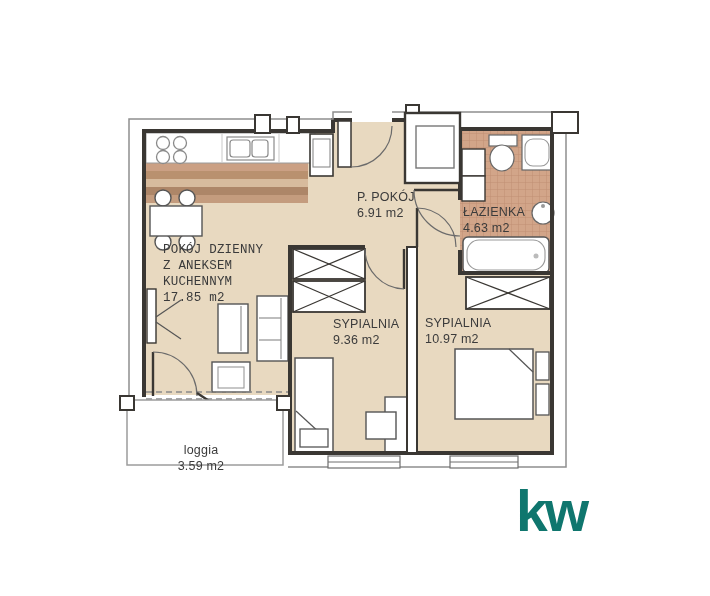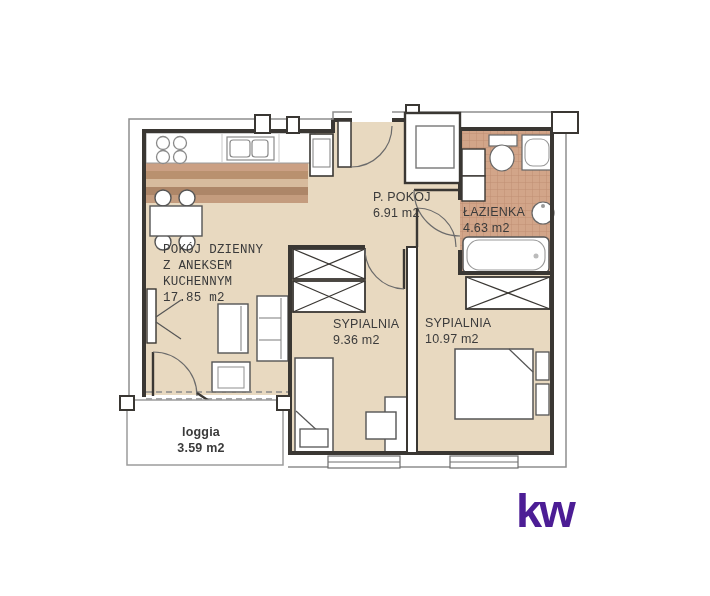--- a/index.html
+++ b/index.html
@@ -3,21 +3,21 @@
 <meta charset="utf-8">
 <style>
   html,body{margin:0;padding:0;background:#fff;}
   #stage{position:relative;width:710px;height:596px;background:#ffffff;overflow:hidden;
          font-family:"Liberation Sans",sans-serif;}
   #plan-svg{position:absolute;left:0;top:0;}
   .room-label{position:absolute;font-size:12.5px;line-height:16px;color:#3b3b3b;
               white-space:pre-line;letter-spacing:.2px;}
   .room-label.center{text-align:center;}
   #logo{position:absolute;left:516px;top:489px;width:180px;}
-  #logo-mark{font-weight:bold;font-size:47px;line-height:44px;color:#4c1d95;letter-spacing:-3px;}
+  #logo-mark{font-weight:bold;font-size:57px;line-height:44px;color:#0f766e;letter-spacing:-3px;}
   #logo-name{font-size:13px;letter-spacing:.3px;margin-top:1px;margin-left:3px;}
   #logo-name .b{font-weight:bold;color:#57585a;}
   #logo-name .l{color:#97999b;}
 </style>
 </head>
 <body>
 
 <div id="stage">
 
 <svg id="plan-svg" width="710" height="596" viewBox="0 0 710 596">
@@ -208,28 +208,28 @@
     <rect x="127" y="400" width="156" height="65" fill="#ffffff" stroke="#9c9c9c" stroke-width="1.5"></rect>
     <rect x="120" y="396" width="14" height="14" fill="#ffffff" stroke="#3a3733" stroke-width="2"></rect>
     <rect x="277" y="396" width="14" height="14" fill="#ffffff" stroke="#3a3733" stroke-width="2"></rect>
   </g>
 </svg>
 
 <div class="room-label" style="left:163px;top:242px;font-family:Liberation Mono, monospace;">POKÓJ DZIENNY
 Z ANEKSEM
 KUCHENNYM
 17.85 m2</div>
-<div class="room-label" style="left:357px;top:189px;margin-left:16px;">P. POKÓJ
+<div class="room-label" style="left:357px;top:189px;">P. POKÓJ
 6.91 m2</div>
 <div class="room-label" style="left:463px;top:204px;">ŁAZIENKA
 4.63 m2</div>
 <div class="room-label" style="left:333px;top:316px;">SYPIALNIA
 9.36 m2</div>
 <div class="room-label" style="left:425px;top:315px;">SYPIALNIA
 10.97 m2</div>
-<div class="room-label center" style="left:156px;top:424px;width:90px;font-weight:bold;">loggia
+<div class="room-label center" style="left:156px;top:442px;width:90px;">loggia
 3.59 m2</div>
 
 <div id="logo">
   <div id="logo-mark">kw</div>
 </div>
 
 </div>
 
 </body></html>

